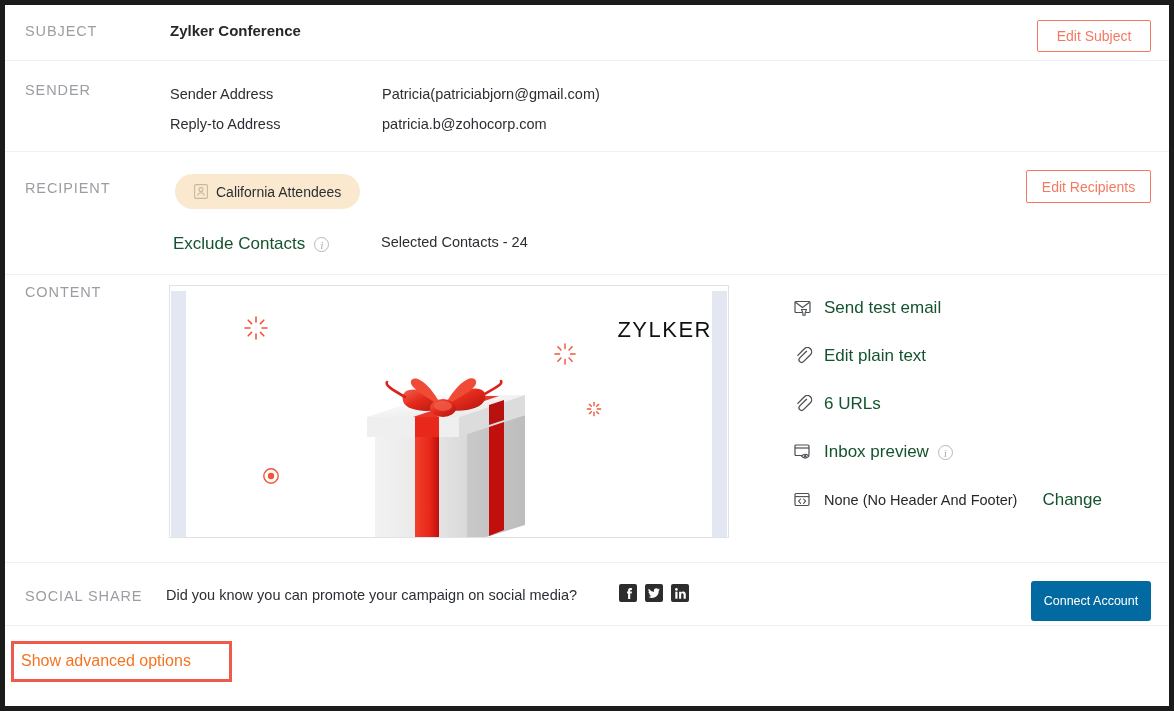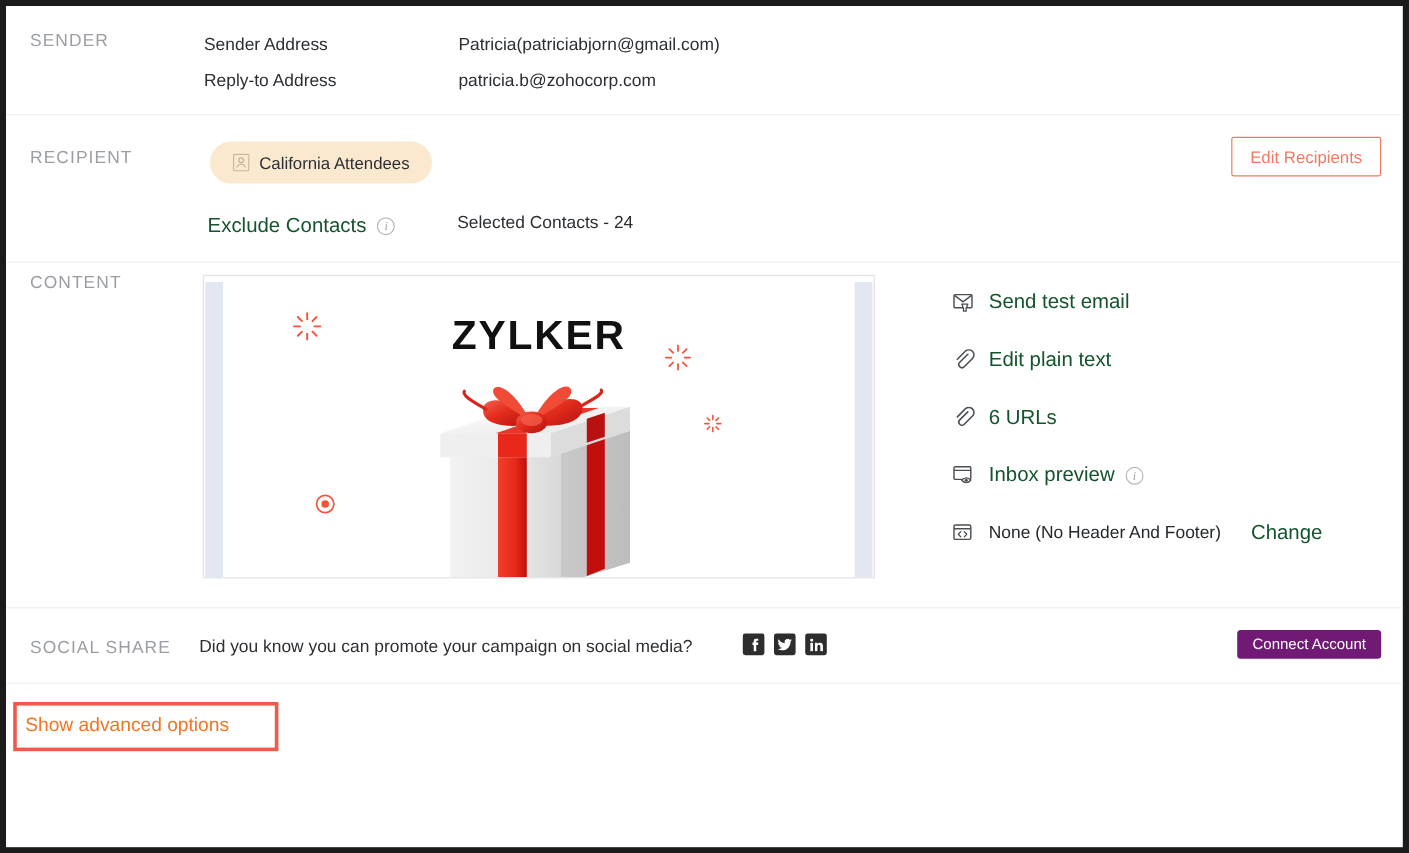--- a/index.html
+++ b/index.html
@@ -154,23 +154,23 @@
   .preview-canvas {
     position: absolute;
     left: 16px; top: 5px; right: 16px; bottom: 0;
     background: #ffffff;
     overflow: hidden;
   }
   .zylker-title {
     position: absolute;
     left: 0; right: 0;
     top: 26px;
-    text-align: center;
-    font-size: 34px;
-    font-weight: 700;
+    text-align: right;
+    font-size: 22px;
+    font-weight: 400;
     letter-spacing: 1.5px;
     color: #111111;
     font-family: "Liberation Sans", sans-serif;
   }
   .gift-wrap {
     position: absolute;
     left: 50%;
     transform: translateX(-50%);
     top: 82px;
     width: 220px;
@@ -272,40 +272,45 @@
     justify-content: center;
   }
   #btn-edit-subject   { right: 18px; top: 15px;  width: 114px; height: 32px; }
   #btn-edit-sender    { right: 18px; top: 16px;  width: 114px; height: 33px; }
   #btn-edit-recipients{ right: 18px; top: 18px;  width: 125px; height: 33px; }
   #btn-connect-account {
     position: absolute;
     right: 18px;
     top: 18px;
     width: 120px;
-    height: 24px;
-    background: #701a75;
+    height: 40px;
+    background: #0369a1;
     border: none;
     border-radius: 3px;
     color: #ffffff;
     font-size: 12.5px;
     font-family: "Liberation Sans", sans-serif;
     cursor: pointer;
     display: flex;
     align-items: center;
     justify-content: center;
     white-space: nowrap;
   }
 </style>
 </head>
 <body>
 
 <div id="page">
  <div id="sheet">
 
+  <div class="row" id="row-subject">
+    <div class="section-label">SUBJECT</div>
+    <div class="subject-value">Zylker Conference</div>
+    <div class="btn-outline" id="btn-edit-subject">Edit Subject</div>
+  </div>
 
   <div class="row" id="row-sender">
     <div class="section-label">SENDER</div>
     <div class="sender-line sender-key sl-1">Sender Address</div>
     <div class="sender-line sender-val sl-1">Patricia(patriciabjorn@gmail.com)</div>
     <div class="sender-line sender-key sl-2">Reply-to Address</div>
     <div class="sender-line sender-val sl-2">patricia.b@zohocorp.com</div>
   </div>
 
   <div class="row" id="row-recipient">

